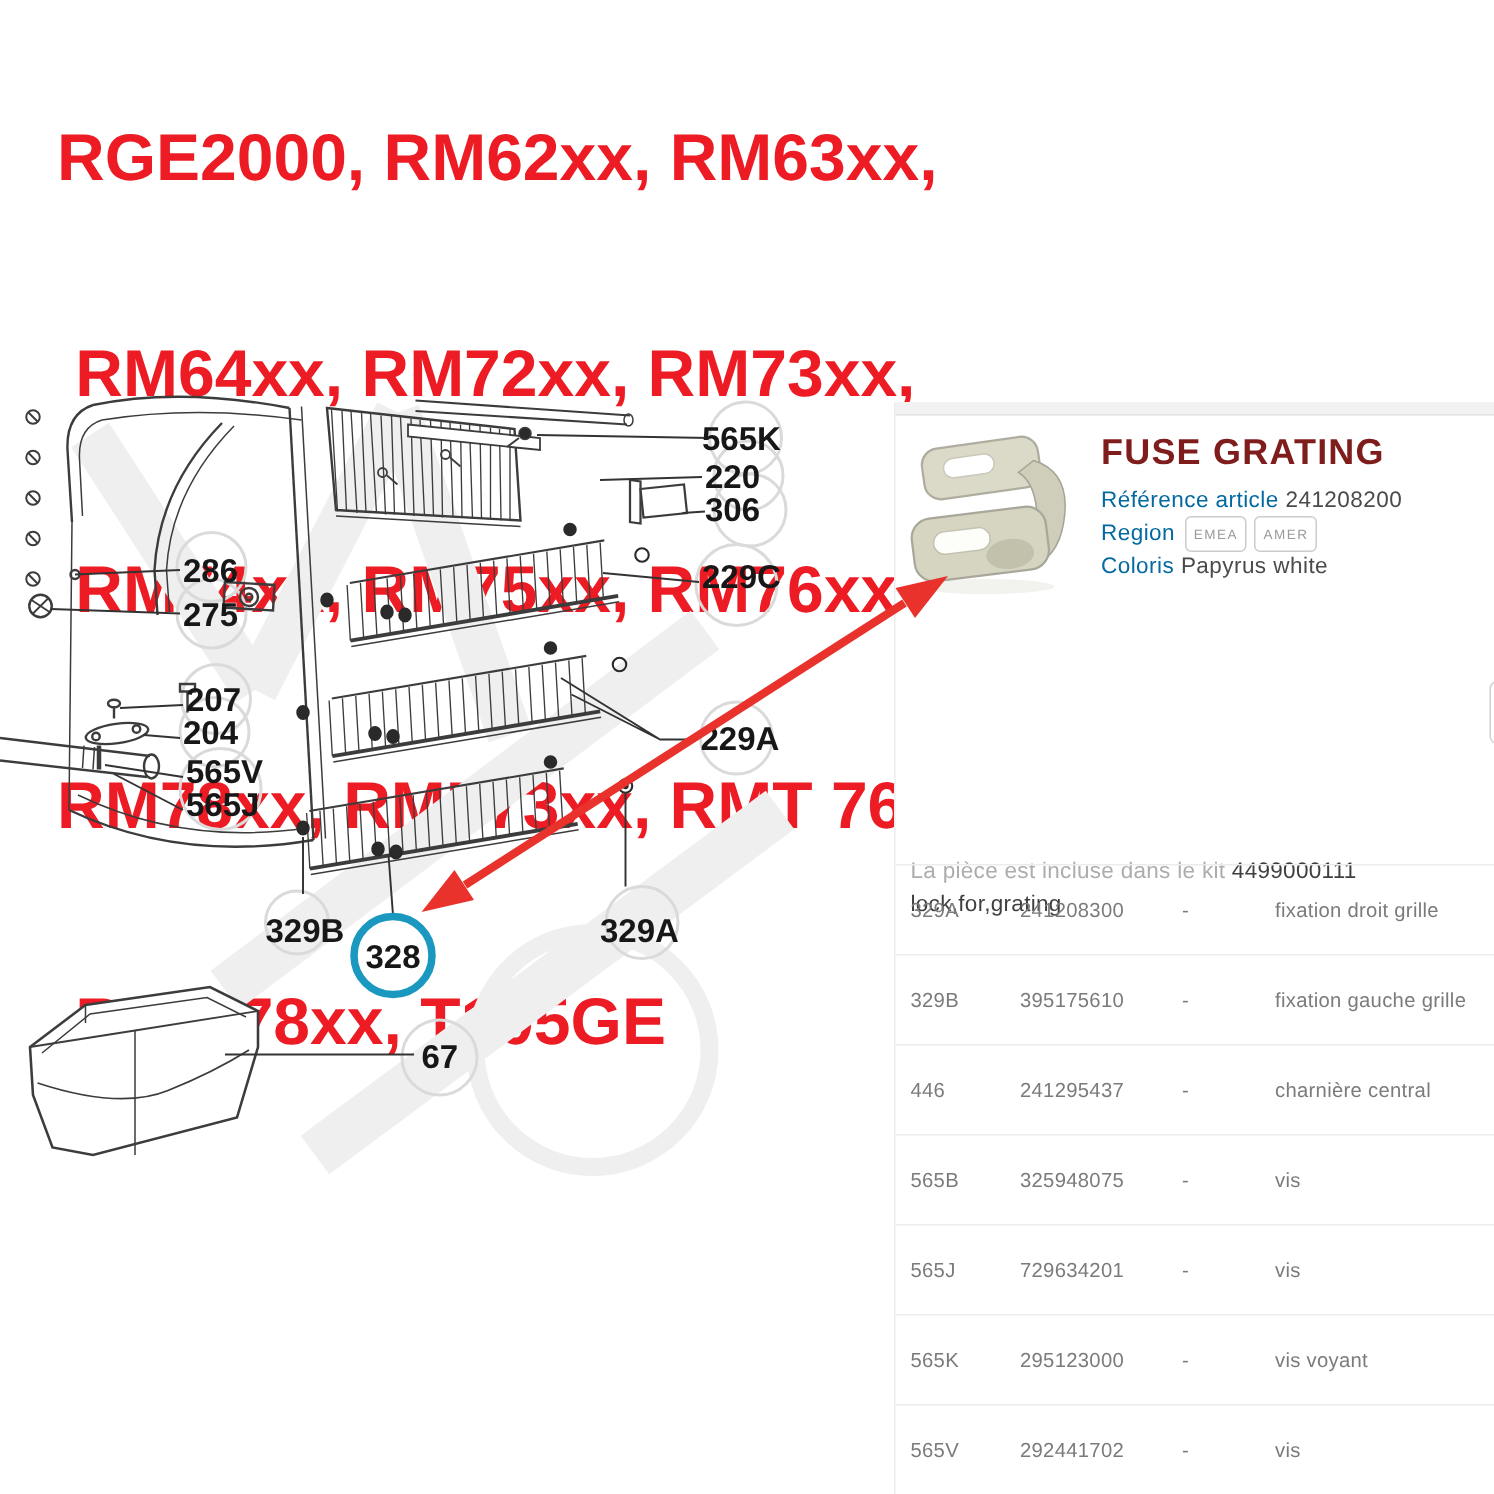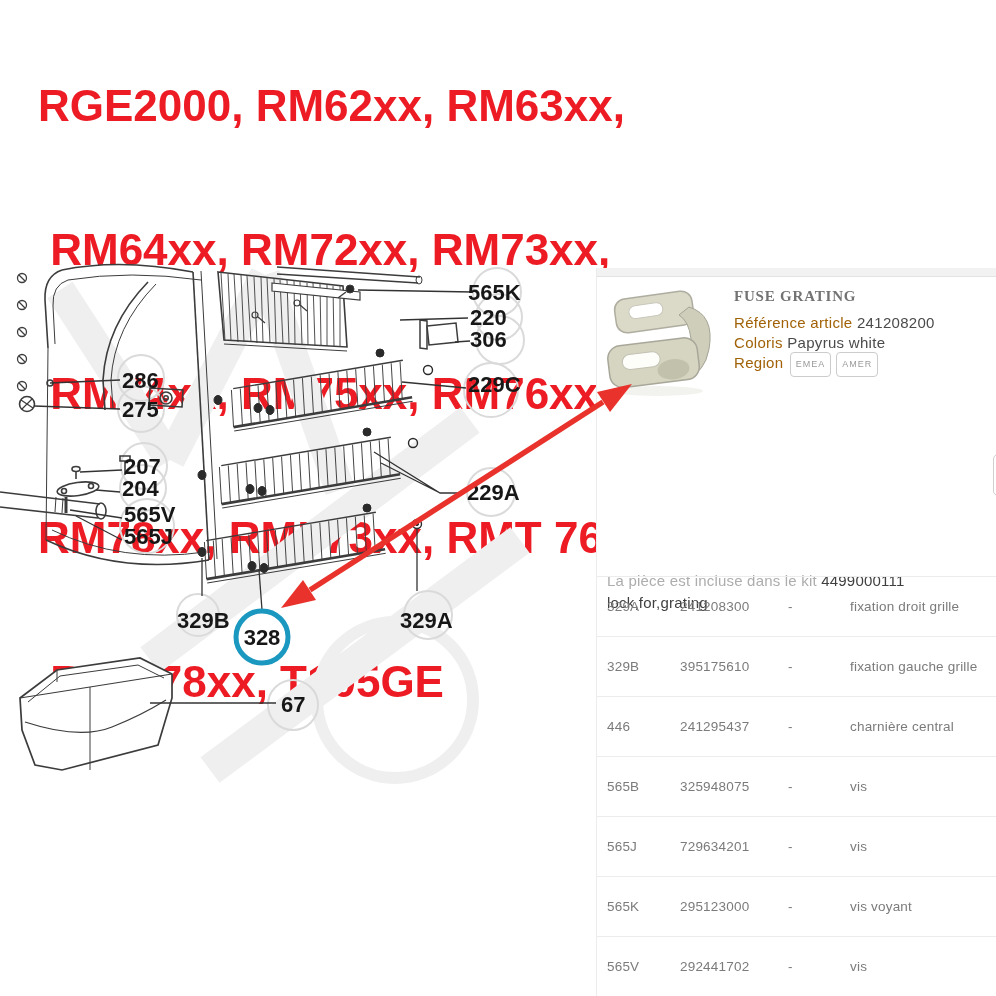--- a/index.html
+++ b/index.html
@@ -18,26 +18,25 @@
     position:absolute;left:596px;top:268px;width:400px;height:728px;
     border-left:1px solid #ececec;background:#ffffff;
   }
   .panel-topbar{
     position:absolute;left:0;top:0;width:400px;height:8px;
     background:#f2f2f2;border-bottom:1px solid #e3e3e3;
   }
   .product-photo{position:absolute;left:2px;top:13px;}
   .product-info{position:absolute;left:137px;top:20px;width:258px;}
   .product-title{
-    margin:0 0 8px 0;font-size:15px;font-weight:bold;color:#737373;
+    margin:0 0 8px 0;font-size:24px;font-weight:bold;color:#7f1d1d;
     letter-spacing:0.8px;
-    font-family:Liberation Serif, serif;
   }
   .info-row{font-size:15px;line-height:19.5px;color:#4b4b4b;letter-spacing:0.3px;}
-  .info-row .lbl{color:#a16207;}
+  .info-row .lbl{color:#0369a1;}
   .badge{
     display:inline-block;border:1px solid #cccccc;border-radius:4px;
     font-size:9px;color:#9a9a9a;letter-spacing:1px;padding:2px 5px 1px 5px;
     margin:0 3px 0 2px;vertical-align:1px;
   }
   .partial-box{
     position:absolute;left:396px;top:186px;width:34px;height:40px;
     border:1px solid #cfcfcf;border-radius:5px;background:#fff;
   }
   .kit-block{position:absolute;left:10px;top:254px;width:386px;
@@ -280,26 +279,26 @@
     </g>
   </svg>
 
   <div class="product-info">
     <h2 class="product-title">FUSE GRATING</h2>
     <div class="info-row">
       <span class="lbl">Référence article</span>
       <span class="val">241208200</span>
     </div>
     <div class="info-row">
+      <span class="lbl">Region</span>
+      <span class="badge">EMEA</span><span class="badge">AMER</span>
+    </div>
+    <div class="info-row">
       <span class="lbl">Coloris</span>
       <span class="val">Papyrus white</span>
-    </div>
-    <div class="info-row">
-      <span class="lbl">Region</span>
-      <span class="badge">EMEA</span><span class="badge">AMER</span>
     </div>
   </div>
 
   <div class="partial-box"></div>
 
   <div class="kit-block">
     <div>
       <span class="lbl">La pièce est incluse dans le kit</span>
       <span class="val">4499000111 lock,for,grating</span>
     </div>

